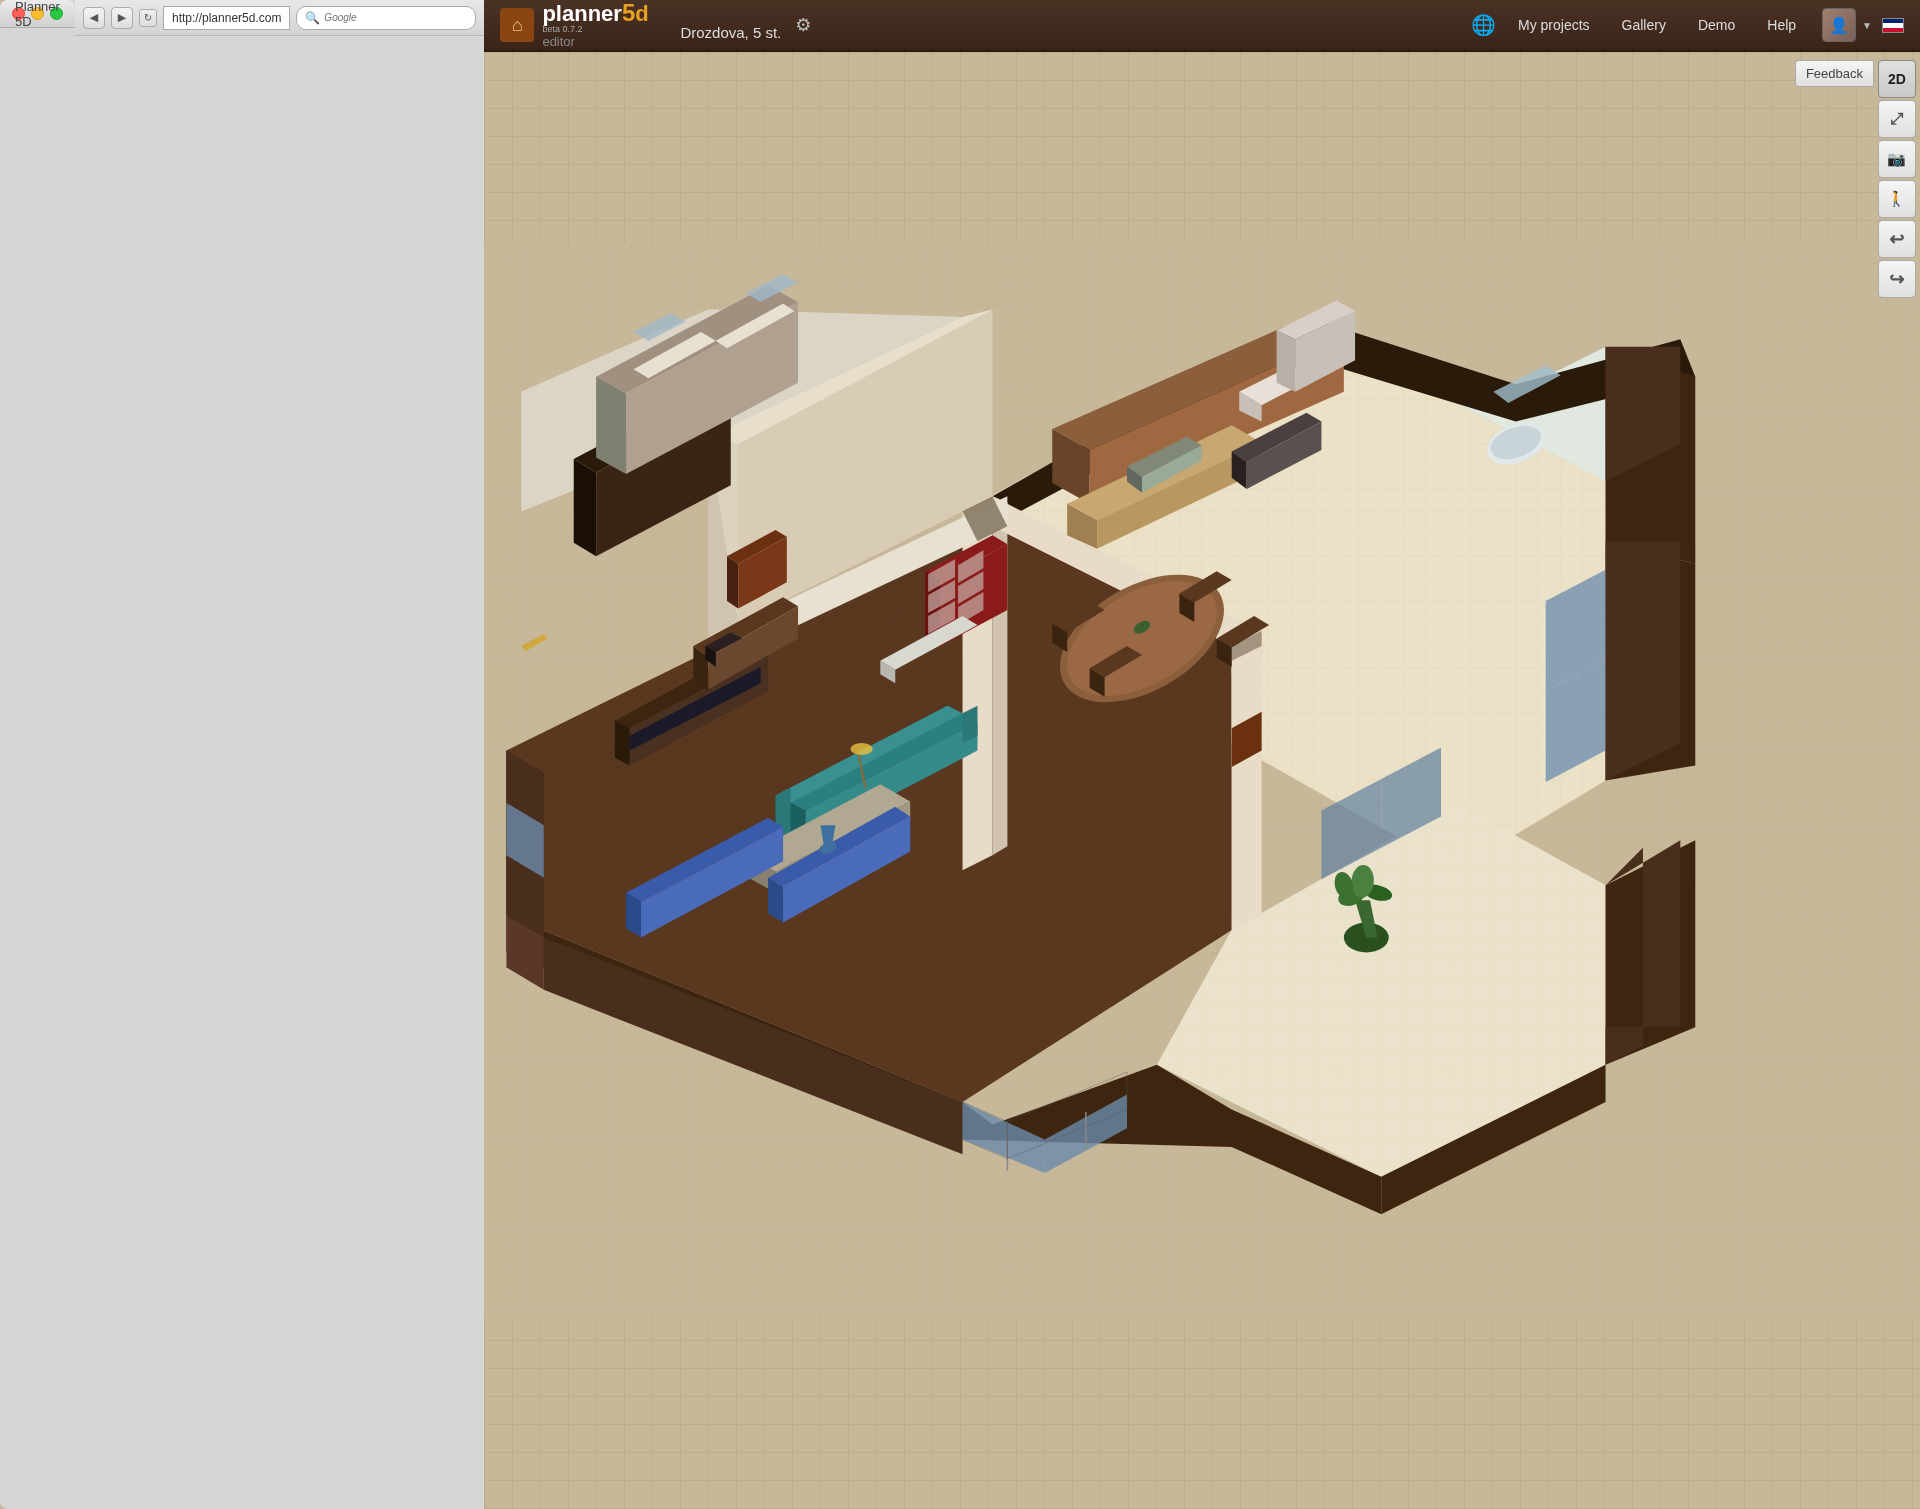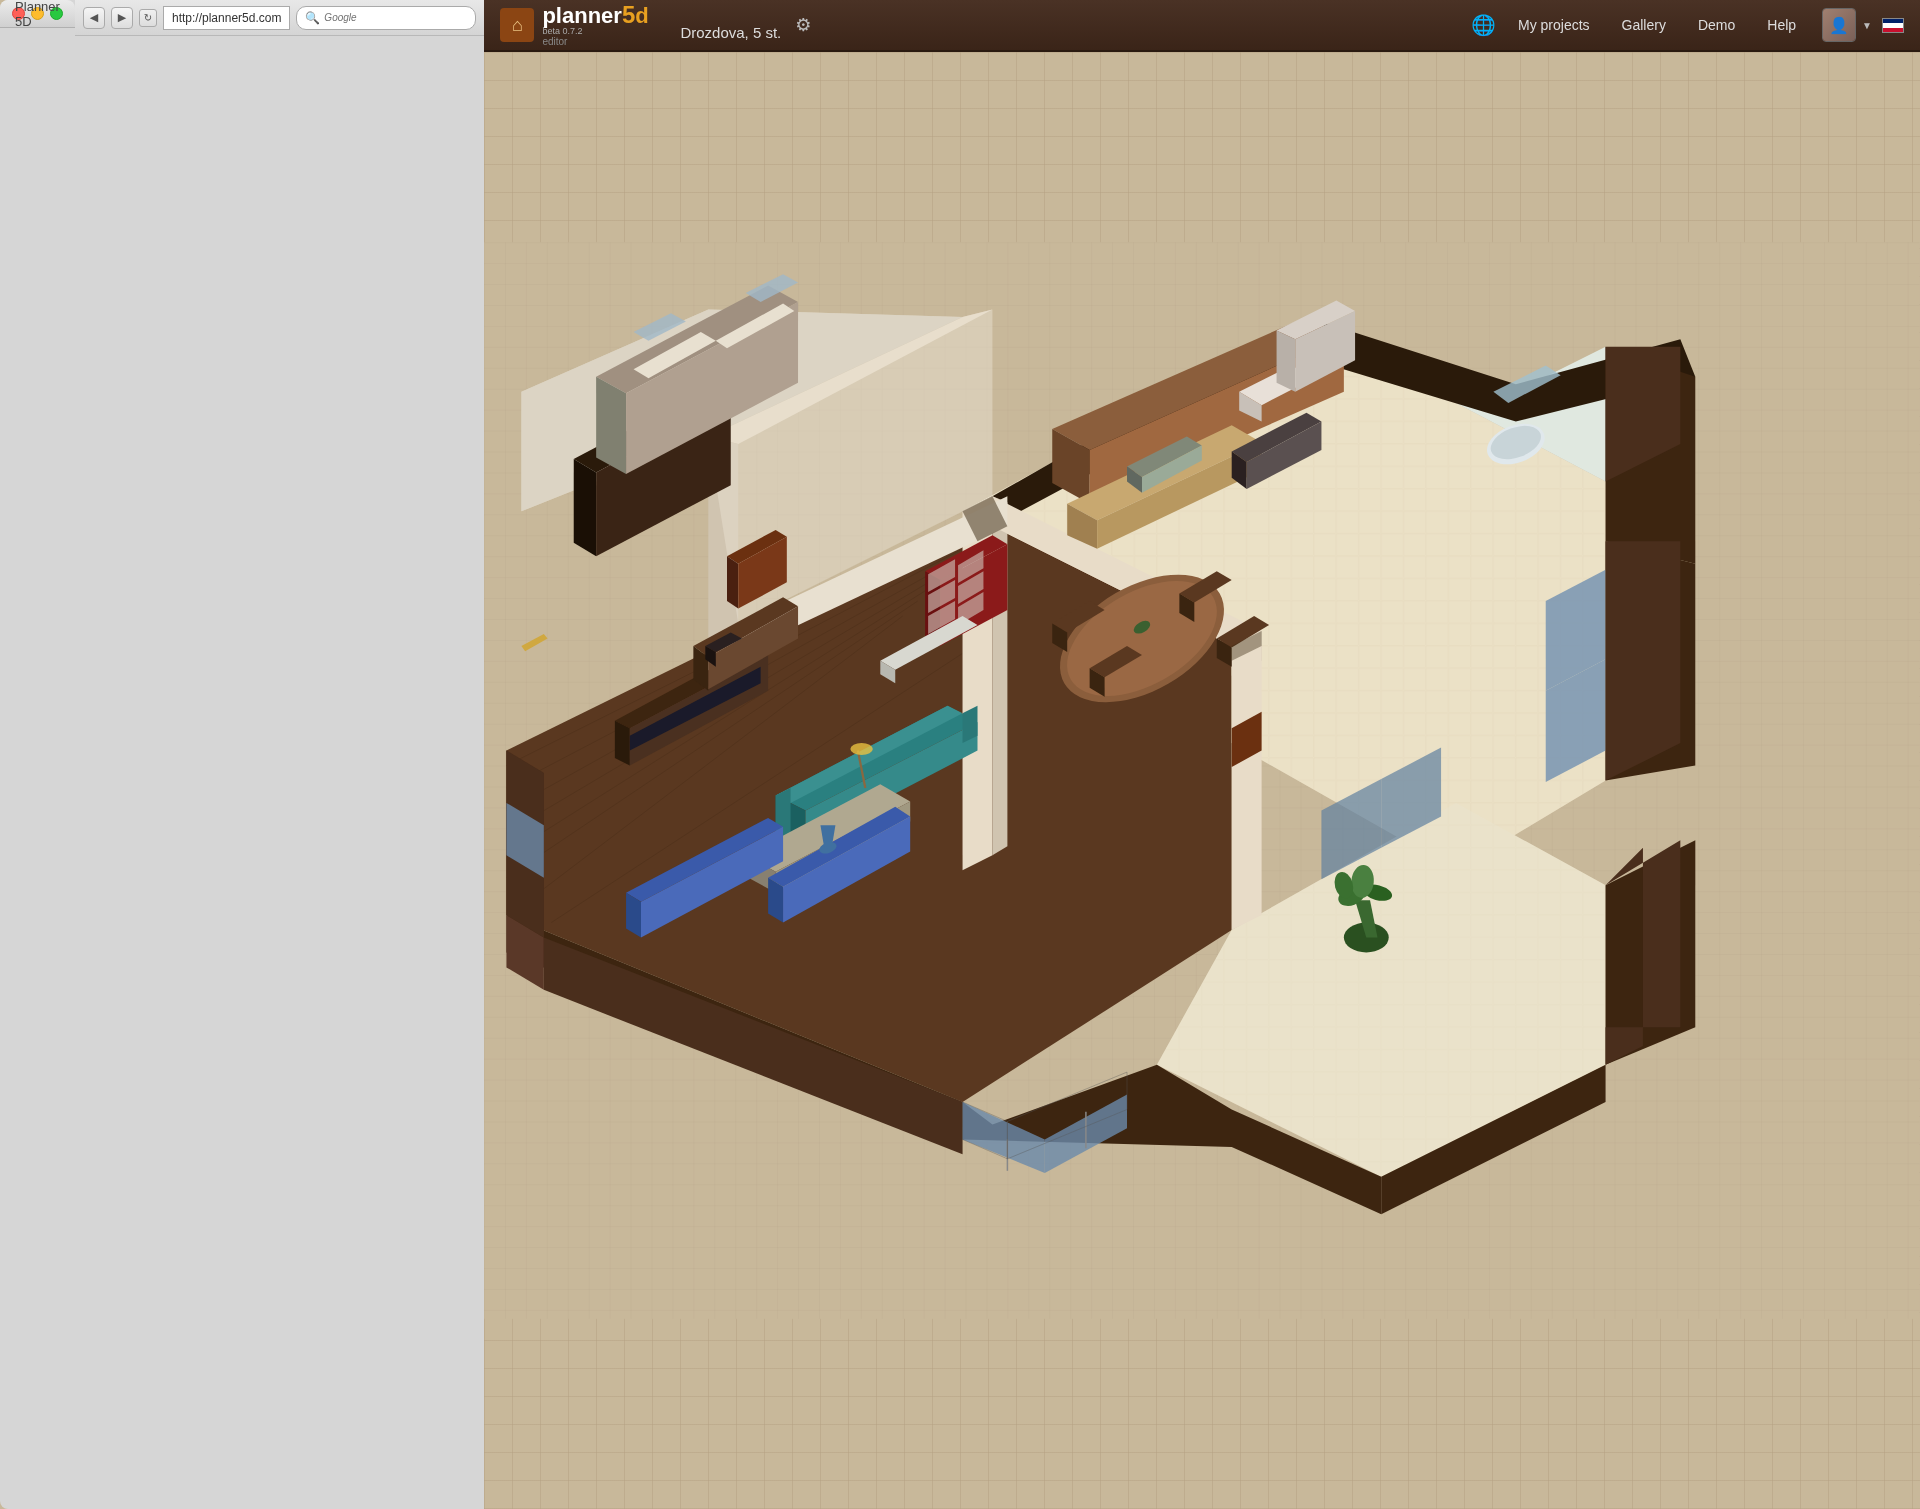--- a/index.html
+++ b/index.html
@@ -165,21 +165,21 @@
       color: #e8a020;
     }
 
     .logo-beta {
       font-size: 9px;
       color: #aaa;
       line-height: 1;
     }
 
     .logo-subtitle {
-      font-size: 10px;
+      font-size: 13px;
       color: #888;
     }
 
     .logo-icon {
       width: 34px;
       height: 34px;
       background: #8b4513;
       border-radius: 4px;
       display: flex;
       align-items: center;
@@ -668,16 +668,44 @@
 
           <polygon points="640,1150 640,1200 700,1226 700,1176" fill="none" stroke="#555" stroke-width="1" opacity="0.5"></polygon>
           <polygon points="700,1176 700,1226 860,1160 860,1110" fill="none" stroke="#555" stroke-width="1" opacity="0.5"></polygon>
 
           <polygon points="640,360 680,340 700,380 660,400" fill="#3a2810" opacity="0.5"></polygon>
           <polygon points="1000,540 1040,520 1040,540 1000,560" fill="#3a2810" opacity="0.4"></polygon>
 
         </svg>
       </div>
 
+      <div class="right-toolbar">
+
+        <div class="feedback-btn">Feedback</div>
+
+        <button class="toolbar-btn active-2d">
+          <span>2D</span>
+        </button>
+
+        <button class="toolbar-btn">
+          <span style="font-size:16px;">⤢</span>
+        </button>
+
+        <button class="toolbar-btn">
+          <span style="font-size:15px;">📷</span>
+        </button>
+
+        <button class="toolbar-btn">
+          <span style="font-size:15px;">🚶</span>
+        </button>
+
+        <button class="toolbar-btn">
+          <span style="font-size:18px;">↩</span>
+        </button>
+
+        <button class="toolbar-btn">
+          <span style="font-size:18px;">↪</span>
+        </button>
+      </div>
 
     </div>
   </div>
 </div>
 
 </body></html>

